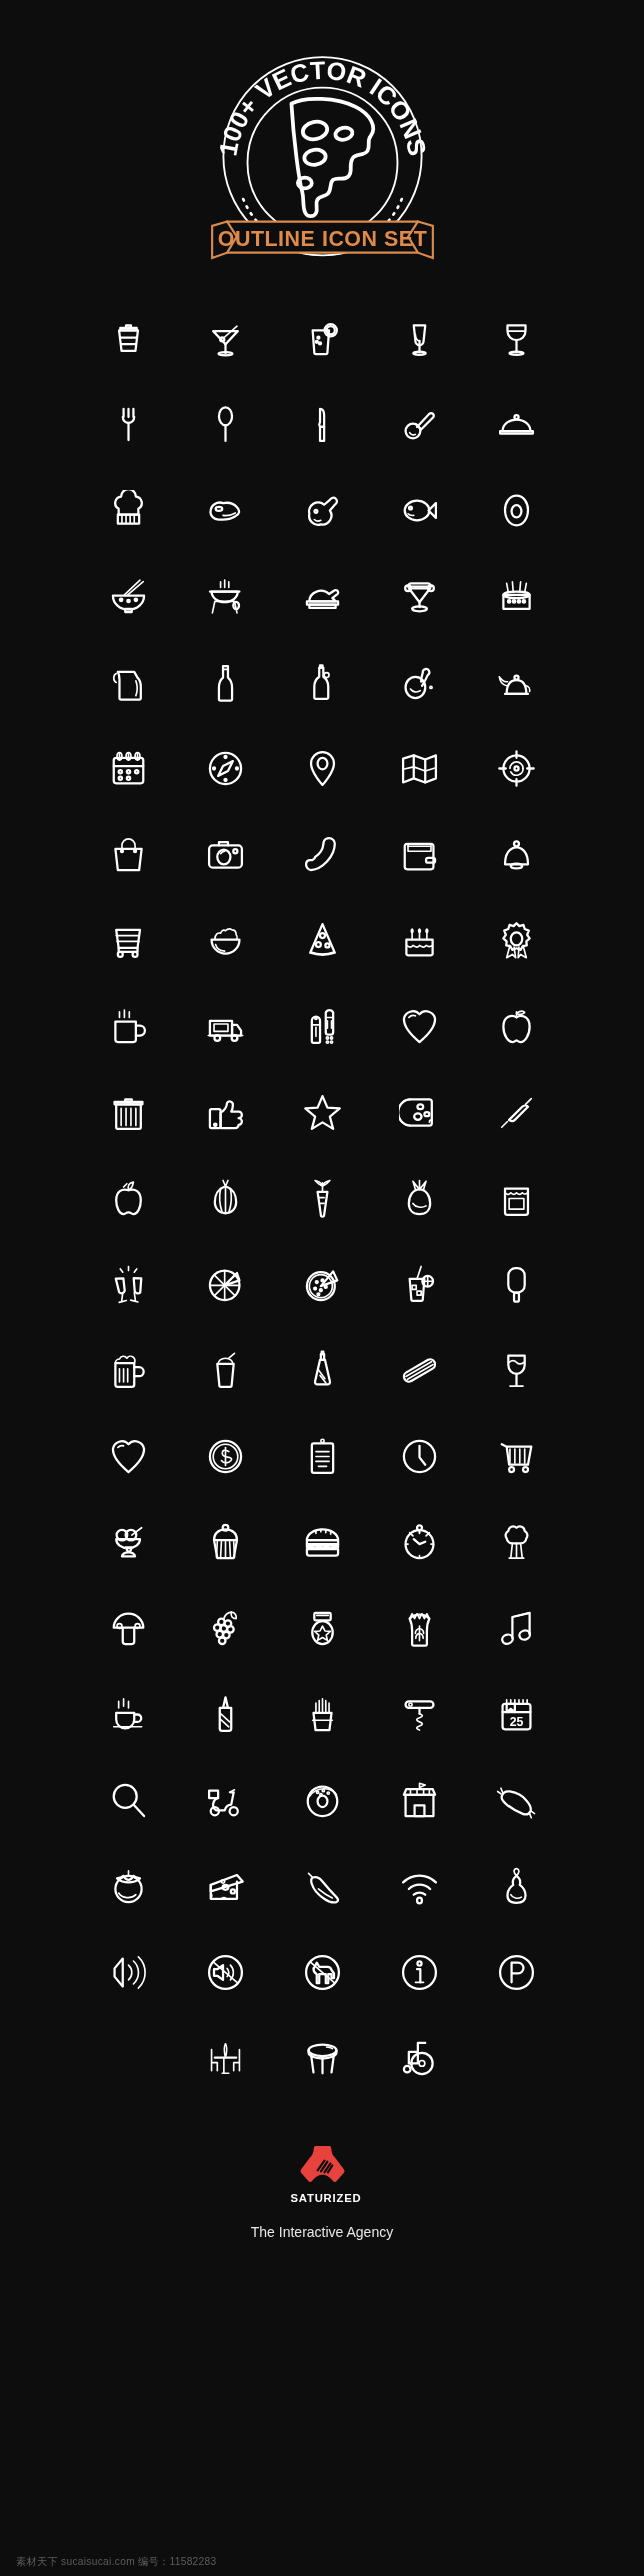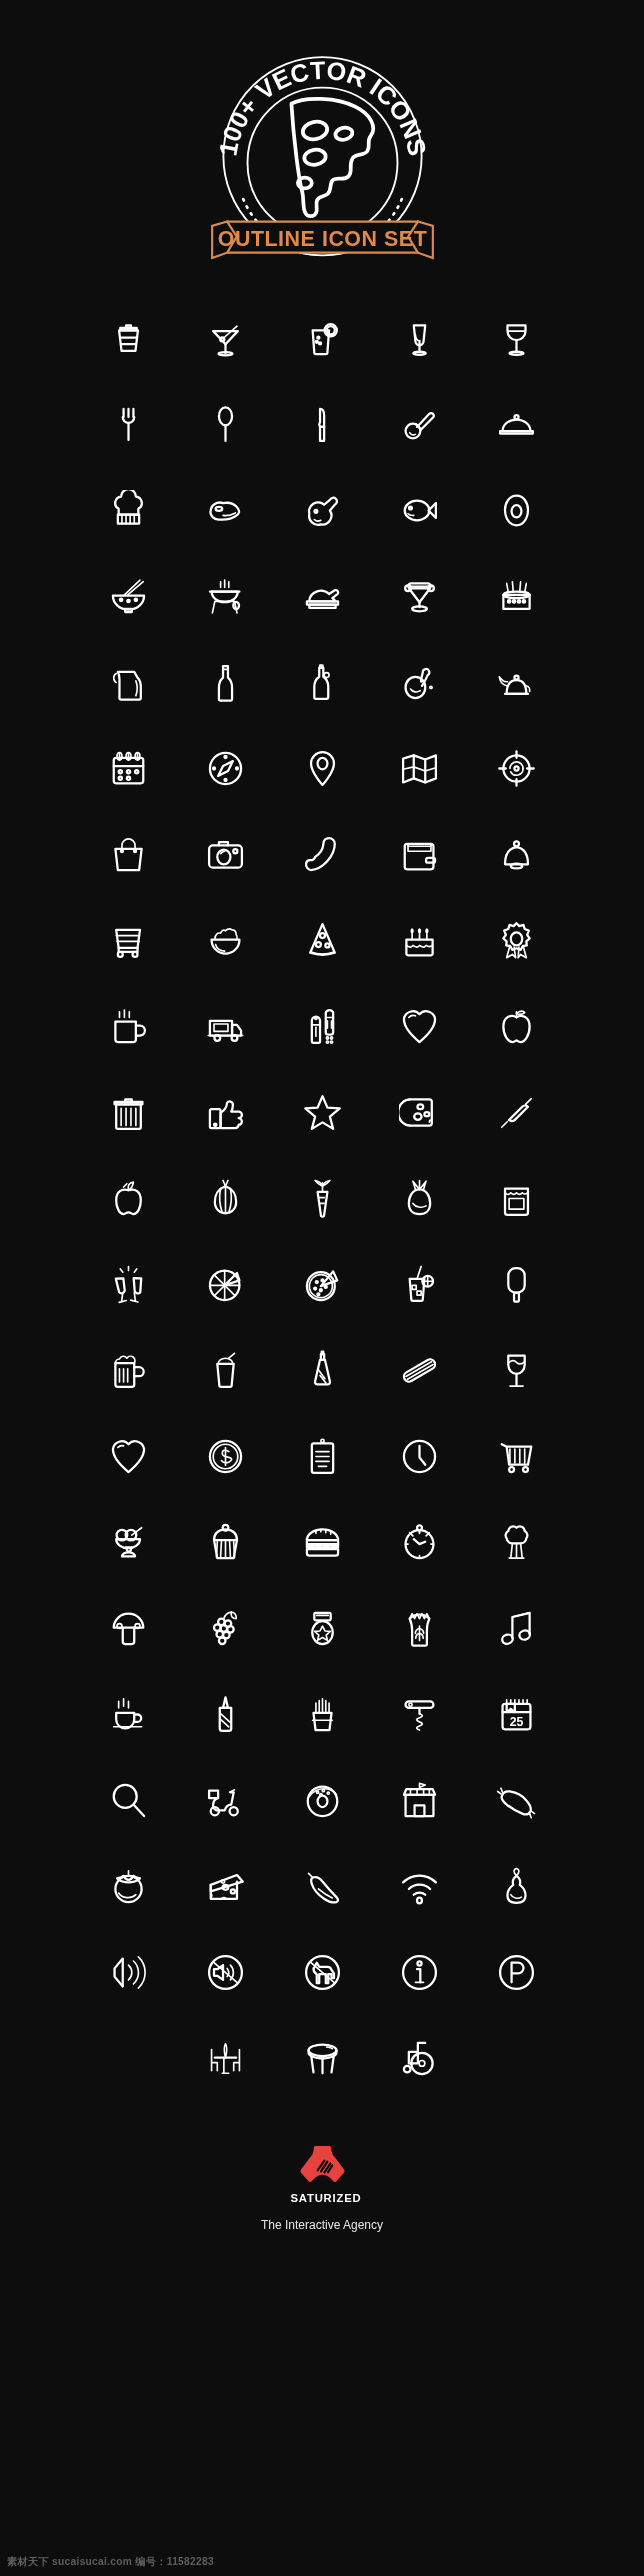--- a/index.html
+++ b/index.html
@@ -78,33 +78,32 @@
   .footer-logo { width: 49px; height: 42px; display:block; }
   .footer-name {
     font-size: 11.3px;
     font-weight: bold;
     letter-spacing: 0.8px;
     margin-top: 6.4px;
     color: #ffffff;
     margin-left: 8px;
   }
   .footer-tag {
-    font-size: 12px;
-    margin-top: 14px;
+    font-size: 14px;
+    margin-top: 20px;
     color: #e8e8e8;
     font-weight: normal;
   }
   .watermark {
     position: absolute;
-    left: 7px;
+    left: 16px;
     bottom: 7.5px;
     font-size: 10.2px;
     color: #5e5e5e;
     letter-spacing: 0.3px;
-    font-weight: bold;
   }
 </style>
 </head>
 <body>
 
 <div class="header">
   <div class="badge-wrap">
     <svg class="badge-svg" viewBox="0 0 420 460" width="225" height="247">
       <defs>
         <path id="arcPath" d="M 48,268 A 162,162 0 0 1 372,268" fill="none"></path>

